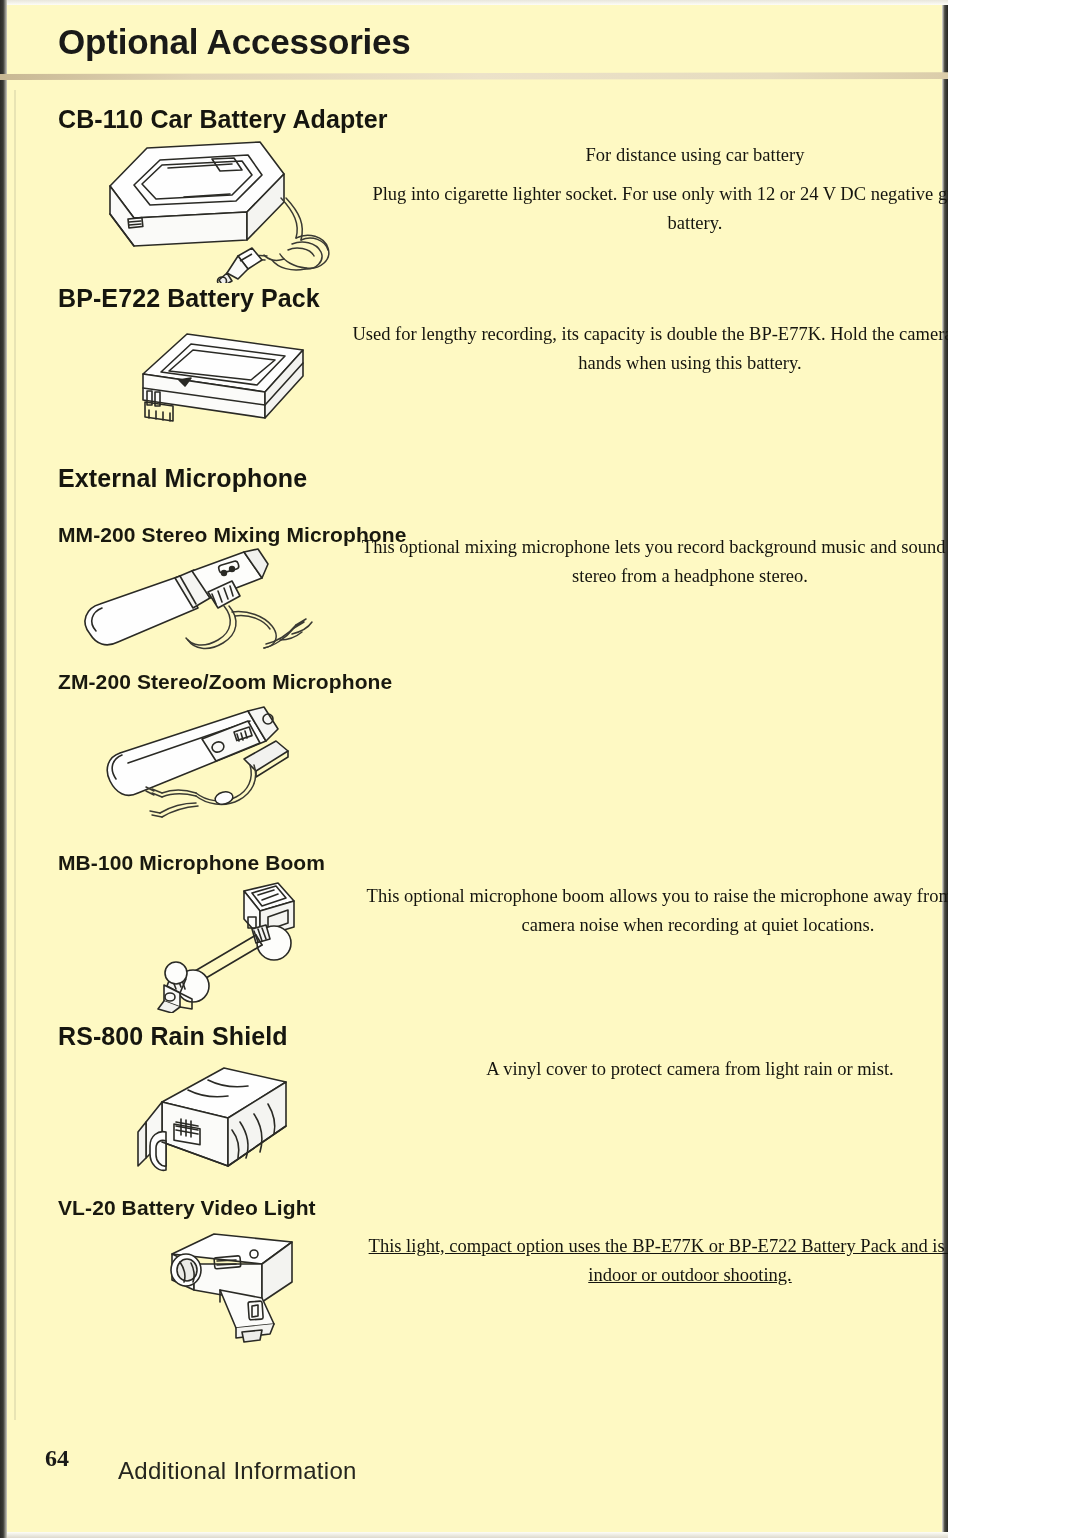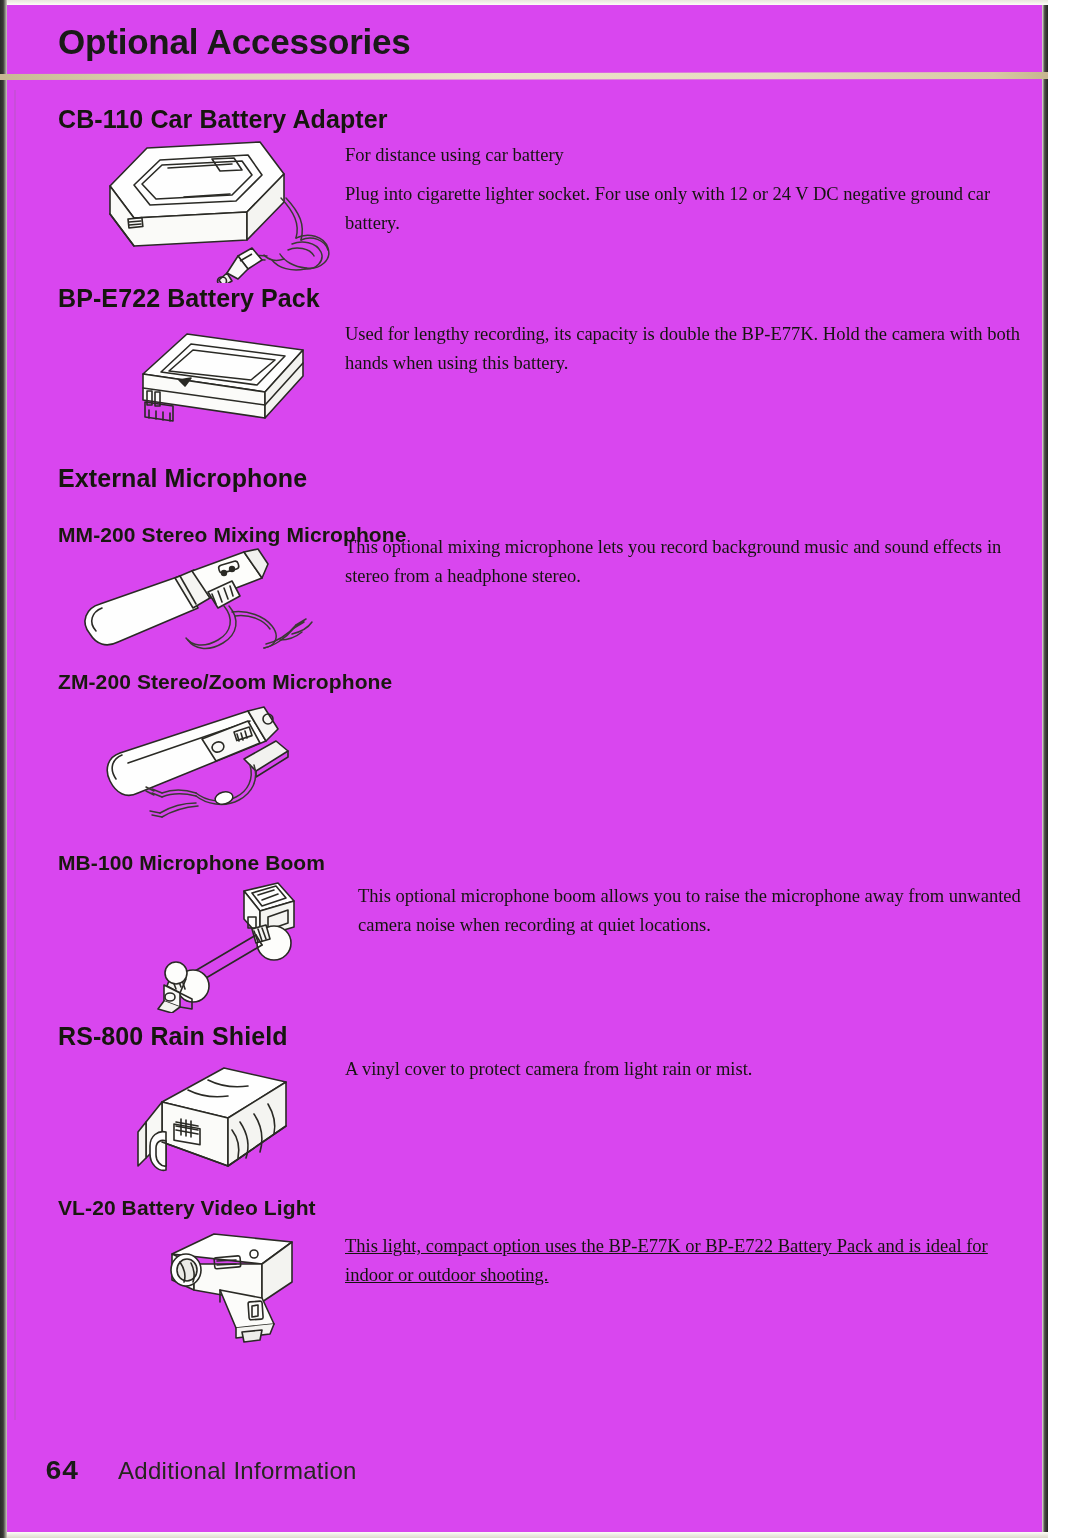--- a/index.html
+++ b/index.html
@@ -10,24 +10,25 @@
   body {
     width: 1080px;
     height: 1538px;
     overflow: hidden;
     font-family: "Liberation Serif", serif;
   }
 
   
   .page {
     position: relative;
-    width: 1048px;
+    width: 948px;
     height: 1538px;
-    background: #d946ef;
+    background: #fef9c3;
     overflow: hidden;
+    text-align: center;
   }
   
   .gutter-left {
     position: absolute;
     left: 0; top: 0;
     width: 7px; height: 1538px;
     background: linear-gradient(to right, #2b2b28 0%, #3a3a35 45%, #cfcdc2 100%);
   }
   .gutter-right {
     position: absolute;
@@ -109,24 +110,24 @@
   .body-text p + p { margin-top: 0px; }
 
   
   .fig { position: absolute; }
   .fig svg { display: block; }
 
   
   .footer-num {
     position: absolute;
     left: 45px;
-    bottom: 51px;
-    font-family: Liberation Mono, monospace;
+    bottom: 66px;
+    font-family: Liberation Serif, serif;
     font-weight: bold;
-    font-size: 28px;
+    font-size: 24px;
     color: #1a1a18;
   }
   .footer-label {
     position: absolute;
     left: 118px;
     bottom: 53px;
     font-family: "Liberation Sans", sans-serif;
     font-size: 24px;
     color: #26261f;
     letter-spacing: 0.3px;

